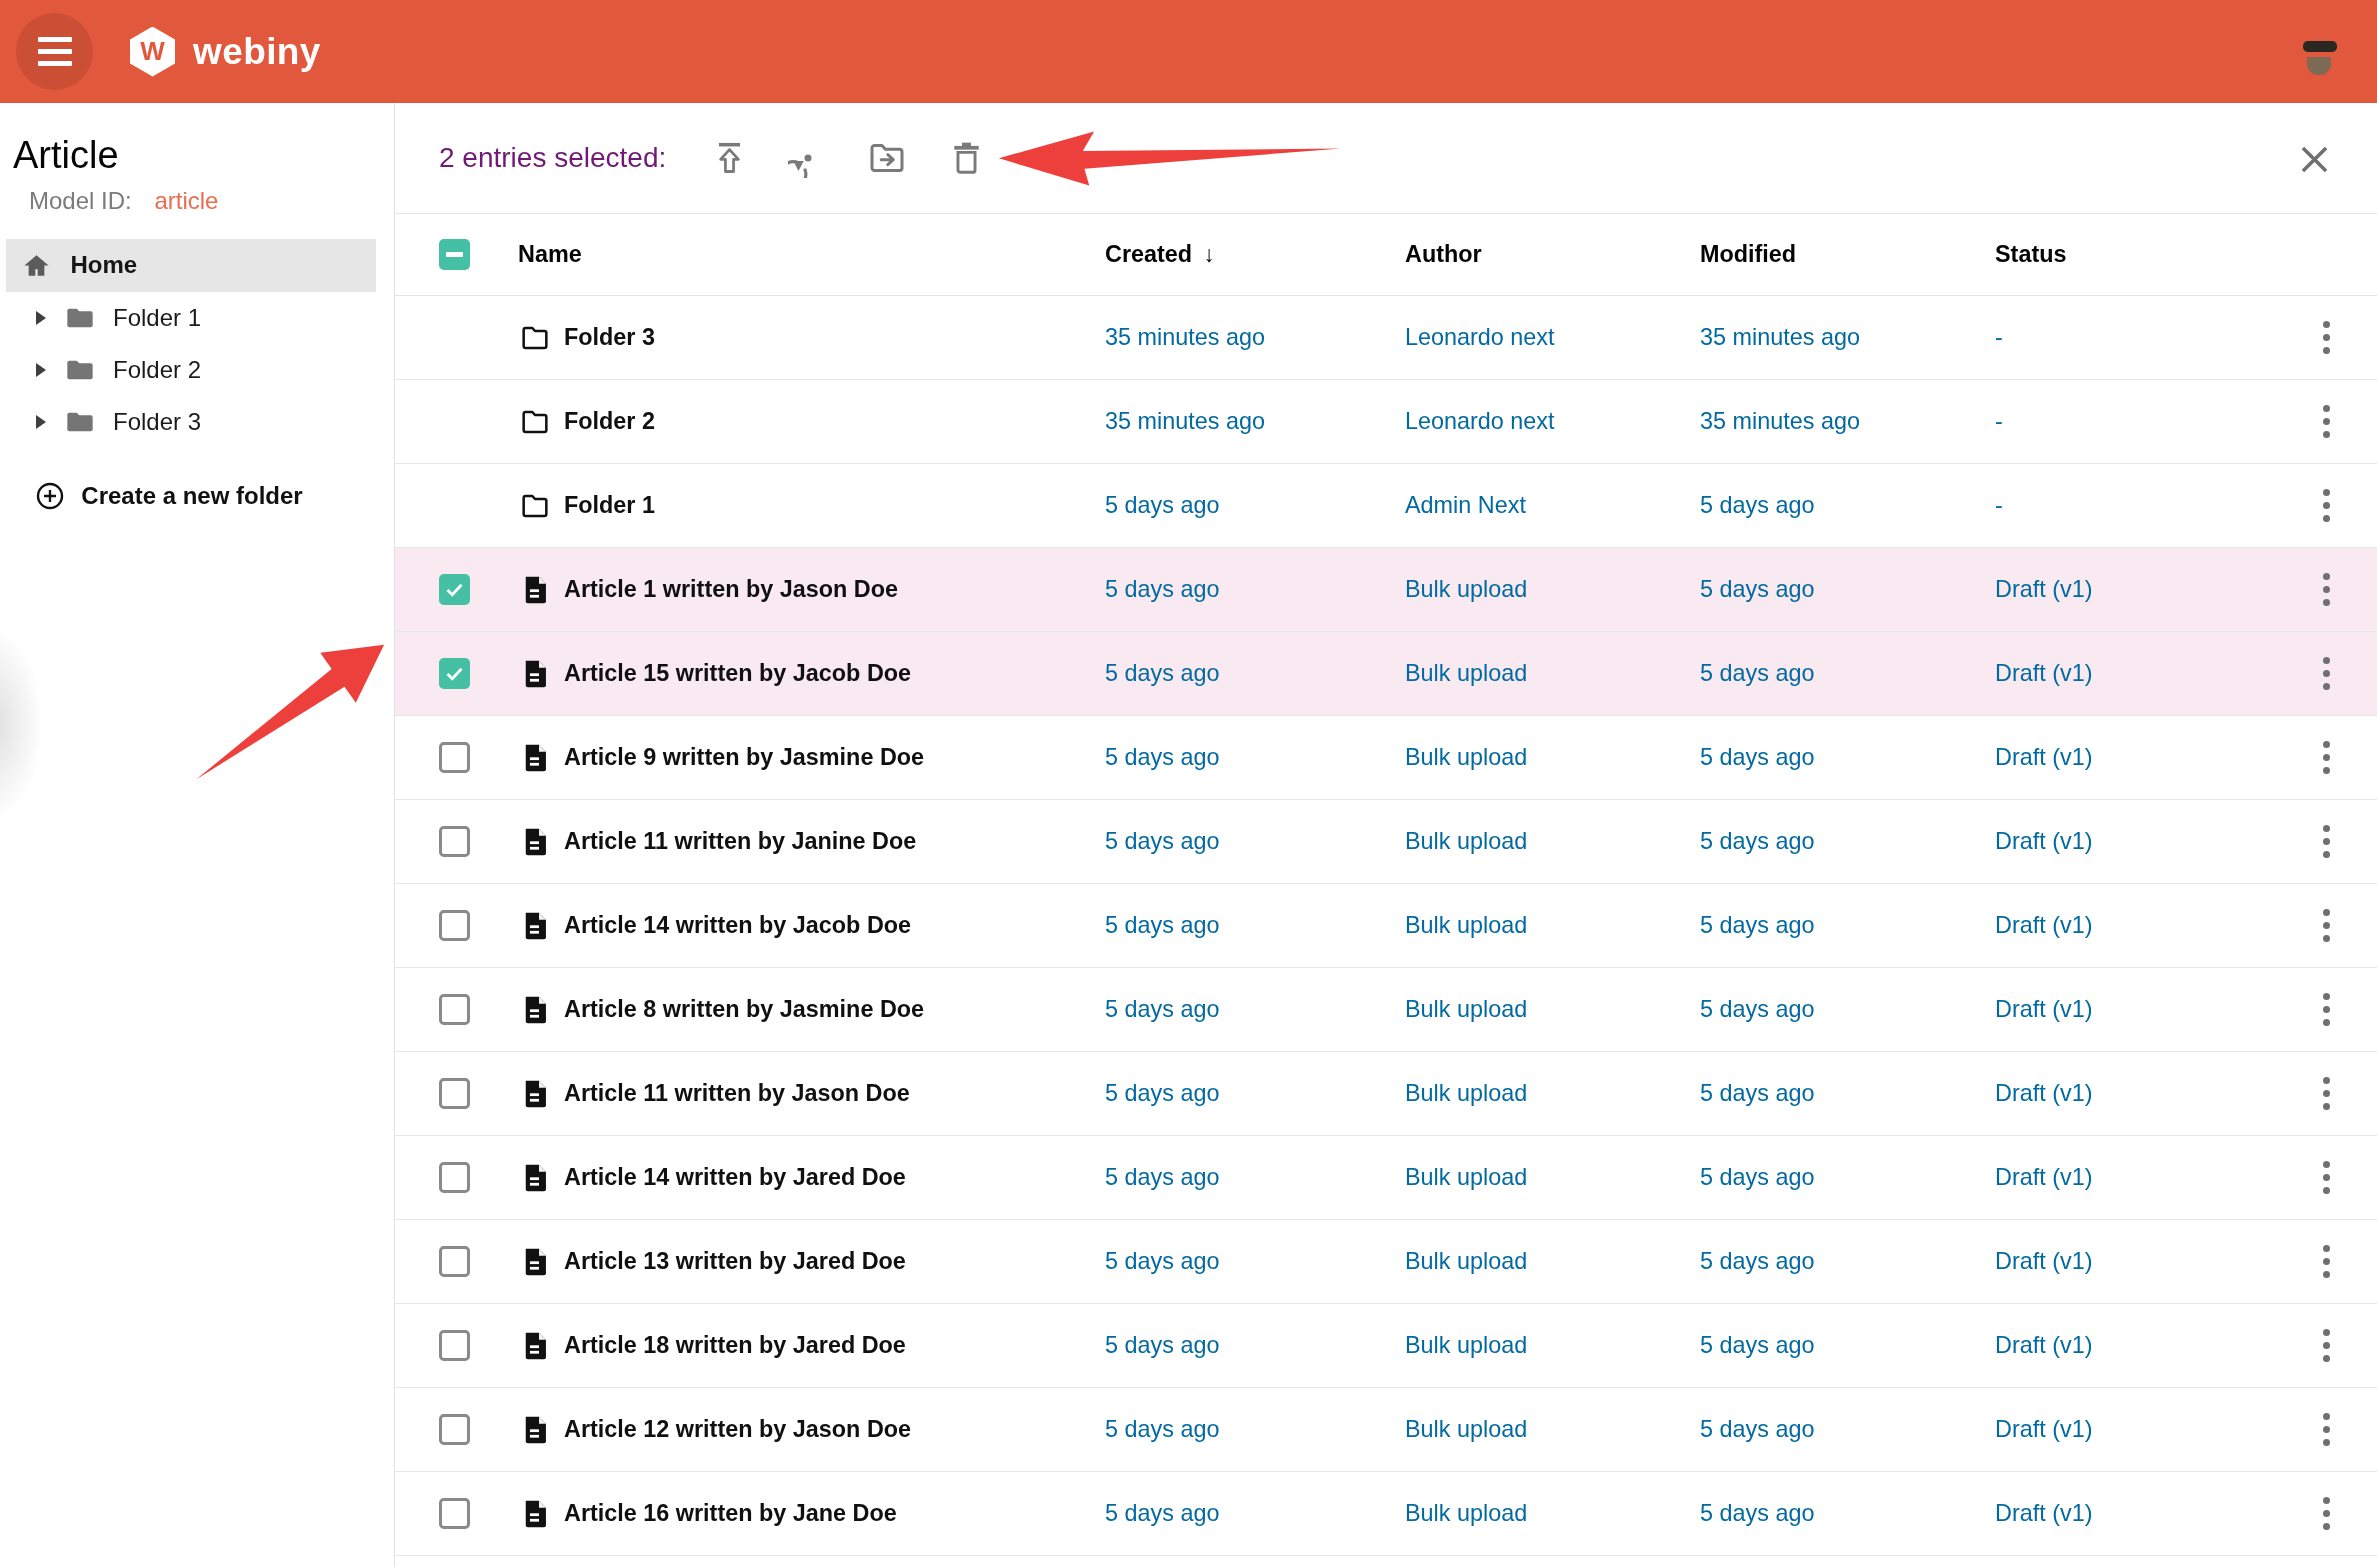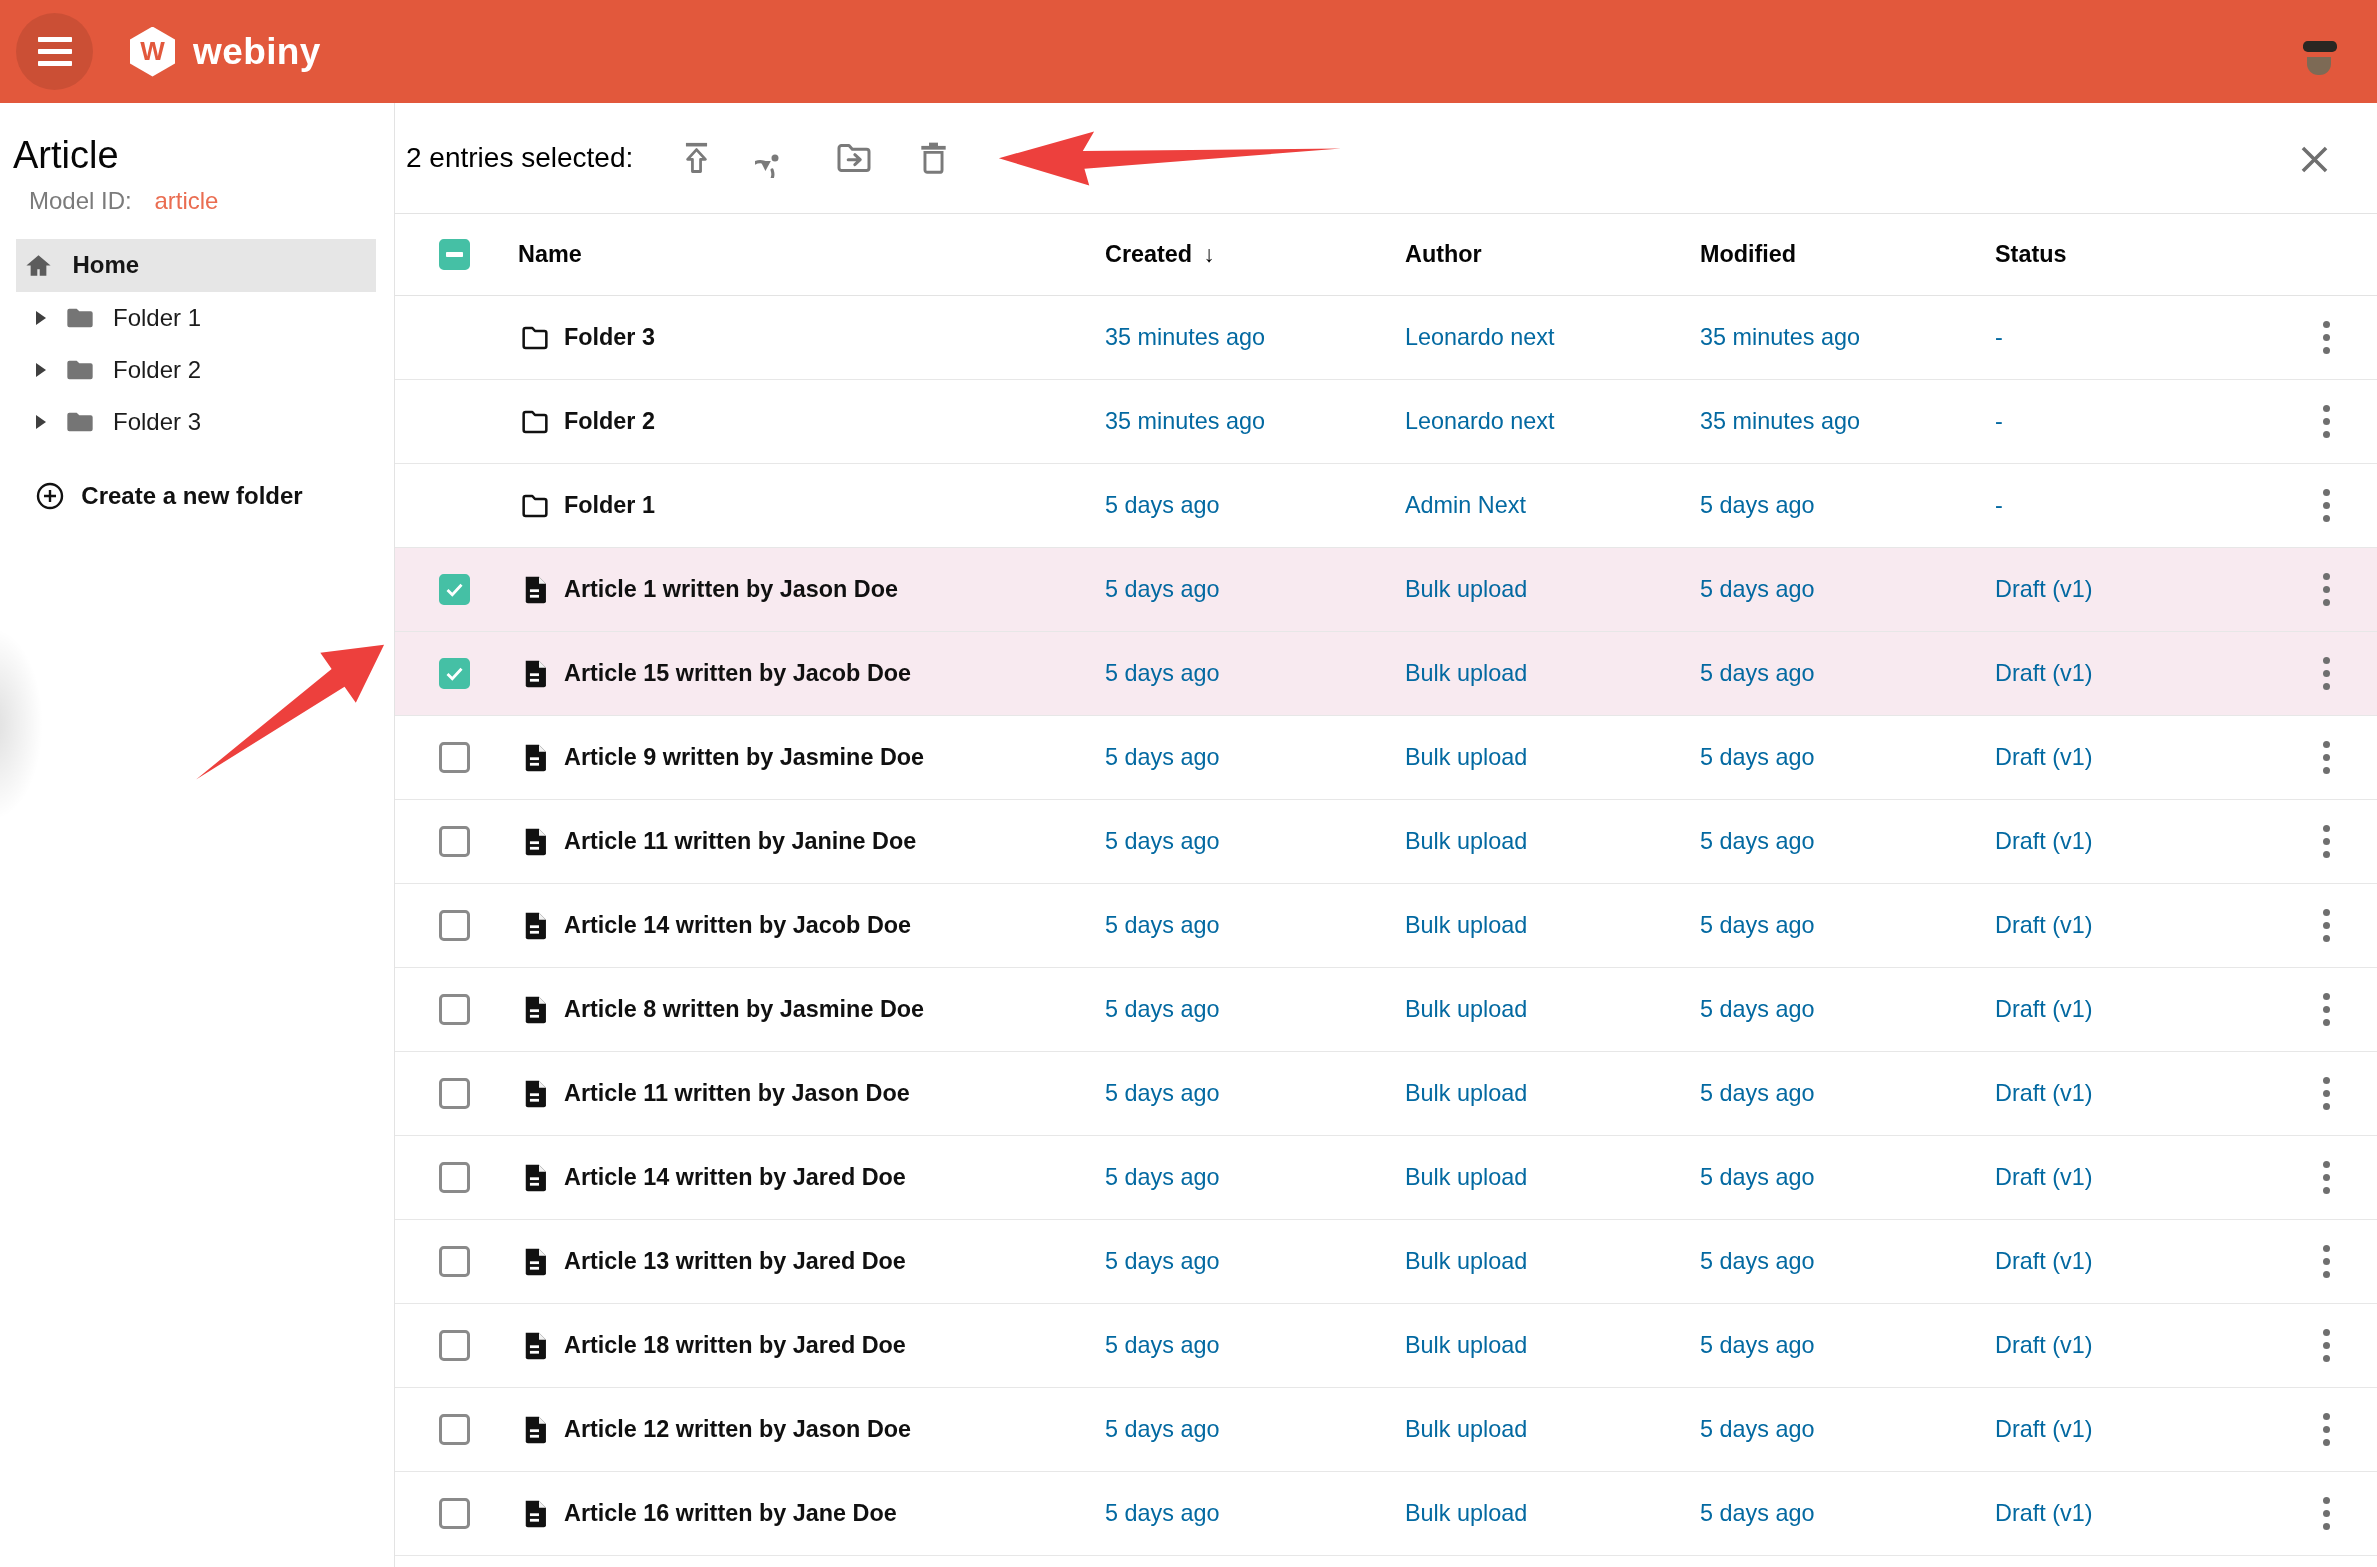--- a/index.html
+++ b/index.html
@@ -30,35 +30,35 @@
   .app { display:flex; height:1464px; }
   .sidebar { width:394px; flex:none; position:relative; }
   .side-shadow { position:absolute; left:-8px; top:484px; width:121px; height:274px;
     background:radial-gradient(ellipse 60% 50% at 0% 50%, rgba(0,0,0,.13), rgba(0,0,0,0) 70%); }
   .main { flex:1; border-left:0.8px solid #e3e3e3; position:relative; }
 
   
   .side-title { font-size:38px; font-weight:400; color:#060606; margin:31px 0 9.7px 13px; }
   .model-id { font-size:24px; color:#7b7b7b; margin-left:13px; }
   .model-id span { color:#ea6d51;margin-left:16px; }
-  .home-item { height:53px; background:#e6e6e6; margin:24px 18px 0 16px; display:flex;
-    align-items:center; gap:19.4px; padding-left:8px; cursor:pointer; }
+  .home-item { height:53px; background:#e6e6e6; margin:24px 18px 0 6px; display:flex;
+    align-items:center; gap:19.4px; padding-left:16px; cursor:pointer; }
   .home-item b { font-size:24px; color:#161616; }
   .tree-item { height:52px; display:flex; align-items:center; padding-left:36px; cursor:pointer; }
   .caret { width:0; height:0; border-left:10.5px solid #3f3f3f; border-top:7.3px solid transparent;
     border-bottom:7.3px solid transparent; margin-right:18px; flex:none; cursor:pointer; }
   .tree-item svg { margin-right:17px; flex:none; }
   .tree-item span { font-size:24px; color:#1c1c1c; }
   .create-folder { display:flex; align-items:center; gap:15.3px; margin:32px 0 0 34px;
     font-size:24px; font-weight:700; color:#111; cursor:pointer; }
 
   
   .action-bar { height:111px; display:flex; align-items:center; border-bottom:0.8px solid #e3e3e3;
     position:relative; }
-  .sel-text { font-size:28px; color:#000000; margin-left:11px; }
+  .sel-text { font-size:28px; color:#701a75; margin-left:44px; }
   .icon-row { display:flex; gap:27px; margin-left:37px; }
   .icon-btn { width:52px; height:52px; display:flex; align-items:center; justify-content:center;
     cursor:pointer; border:none; background:none; }
   .close-btn { position:absolute; right:37px; top:30px; width:52px; height:52px; display:flex;
     align-items:center; justify-content:center; cursor:pointer; }
 
   
   .grid-cols { display:grid; grid-template-columns:123px 46px 541px 300px 295px 295px 281px 1fr;
     align-items:center; }
   .thead { height:82px; border-bottom:0.8px solid #e3e3e3; font-weight:700; font-size:23.4px; color:#050505; }

